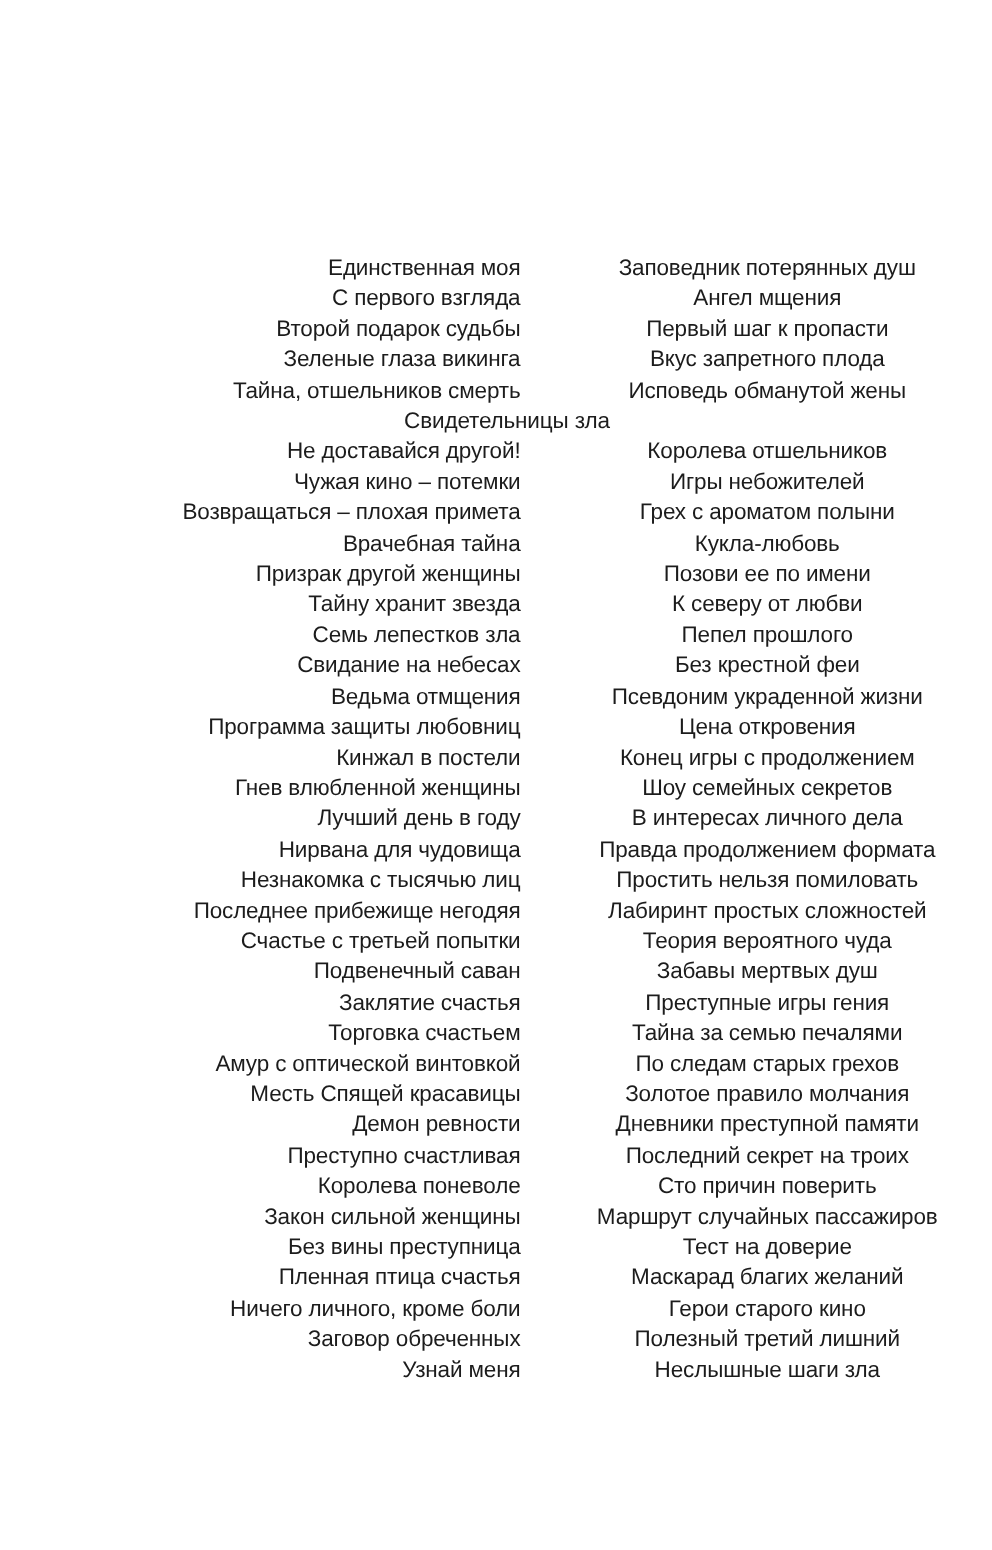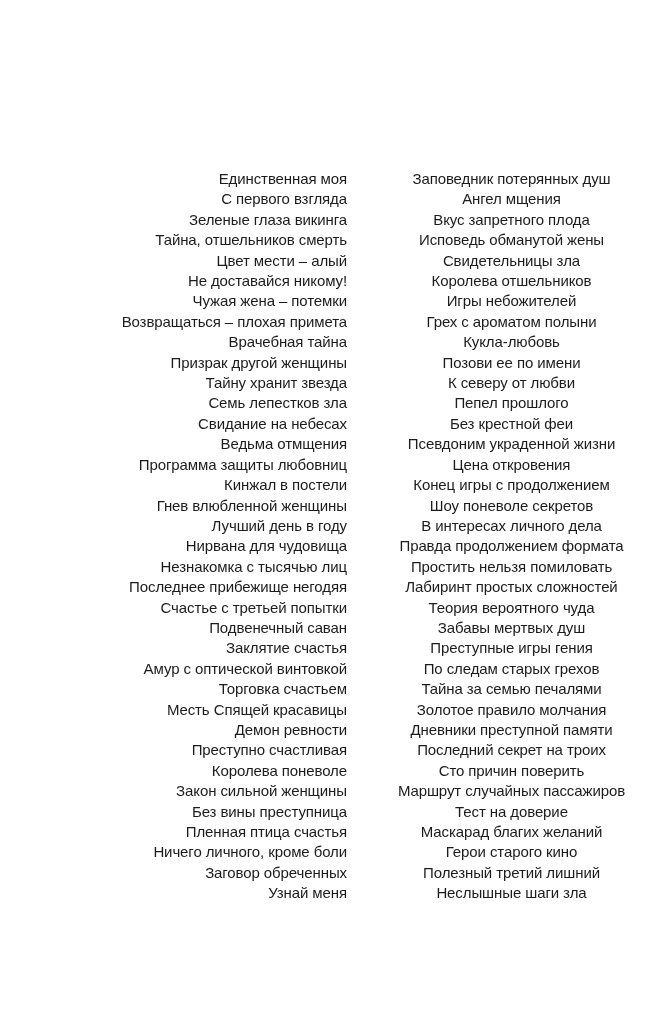--- a/index.html
+++ b/index.html
@@ -48,37 +48,40 @@
 
   <div class="row">
         <div class="left-col">Единственная моя</div>
         <div class="right-col">Заповедник потерянных душ</div>
       </div>
       <div class="row">
         <div class="left-col">С первого взгляда</div>
         <div class="right-col">Ангел мщения</div>
       </div>
       <div class="row">
+        <div class="left-col">Второй подарок судьбы</div>
+        <div class="right-col">Первый шаг к пропасти</div>
+      </div>
+      <div class="row">
         <div class="left-col">Зеленые глаза викинга</div>
         <div class="right-col">Вкус запретного плода</div>
       </div>
       <div class="row">
         <div class="left-col">Тайна, отшельников смерть</div>
         <div class="right-col">Исповедь обманутой жены</div>
       </div>
       <div class="row">
-        <div class="left-col">Цвет мести – алый</div>
         <div class="right-col">Свидетельницы зла</div>
       </div>
       <div class="row">
-        <div class="left-col">Не доставайся никому!</div>
+        <div class="left-col">Не доставайся другой!</div>
         <div class="right-col">Королева отшельников</div>
       </div>
       <div class="row">
-        <div class="left-col">Чужая жена – потемки</div>
+        <div class="left-col">Чужая кино – потемки</div>
         <div class="right-col">Игры небожителей</div>
       </div>
       <div class="row">
         <div class="left-col">Возвращаться – плохая примета</div>
         <div class="right-col">Грех с ароматом полыни</div>
       </div>
       <div class="row">
         <div class="left-col">Врачебная тайна</div>
         <div class="right-col">Кукла-любовь</div>
       </div>
@@ -105,21 +108,21 @@
       <div class="row">
         <div class="left-col">Программа защиты любовниц</div>
         <div class="right-col">Цена откровения</div>
       </div>
       <div class="row">
         <div class="left-col">Кинжал в постели</div>
         <div class="right-col">Конец игры с продолжением</div>
       </div>
       <div class="row">
         <div class="left-col">Гнев влюбленной женщины</div>
-        <div class="right-col">Шоу поневоле секретов</div>
+        <div class="right-col">Шоу семейных секретов</div>
       </div>
       <div class="row">
         <div class="left-col">Лучший день в году</div>
         <div class="right-col">В интересах личного дела</div>
       </div>
       <div class="row">
         <div class="left-col">Нирвана для чудовища</div>
         <div class="right-col">Правда продолжением формата</div>
       </div>
       <div class="row">
@@ -136,26 +139,26 @@
       </div>
       <div class="row">
         <div class="left-col">Подвенечный саван</div>
         <div class="right-col">Забавы мертвых душ</div>
       </div>
       <div class="row">
         <div class="left-col">Заклятие счастья</div>
         <div class="right-col">Преступные игры гения</div>
       </div>
       <div class="row">
+        <div class="left-col">Торговка счастьем</div>
+        <div class="right-col">Тайна за семью печалями</div>
+      </div>
+      <div class="row">
         <div class="left-col">Амур с оптической винтовкой</div>
         <div class="right-col">По следам старых грехов</div>
-      </div>
-      <div class="row">
-        <div class="left-col">Торговка счастьем</div>
-        <div class="right-col">Тайна за семью печалями</div>
       </div>
       <div class="row">
         <div class="left-col">Месть Спящей красавицы</div>
         <div class="right-col">Золотое правило молчания</div>
       </div>
       <div class="row">
         <div class="left-col">Демон ревности</div>
         <div class="right-col">Дневники преступной памяти</div>
       </div>
       <div class="row">

